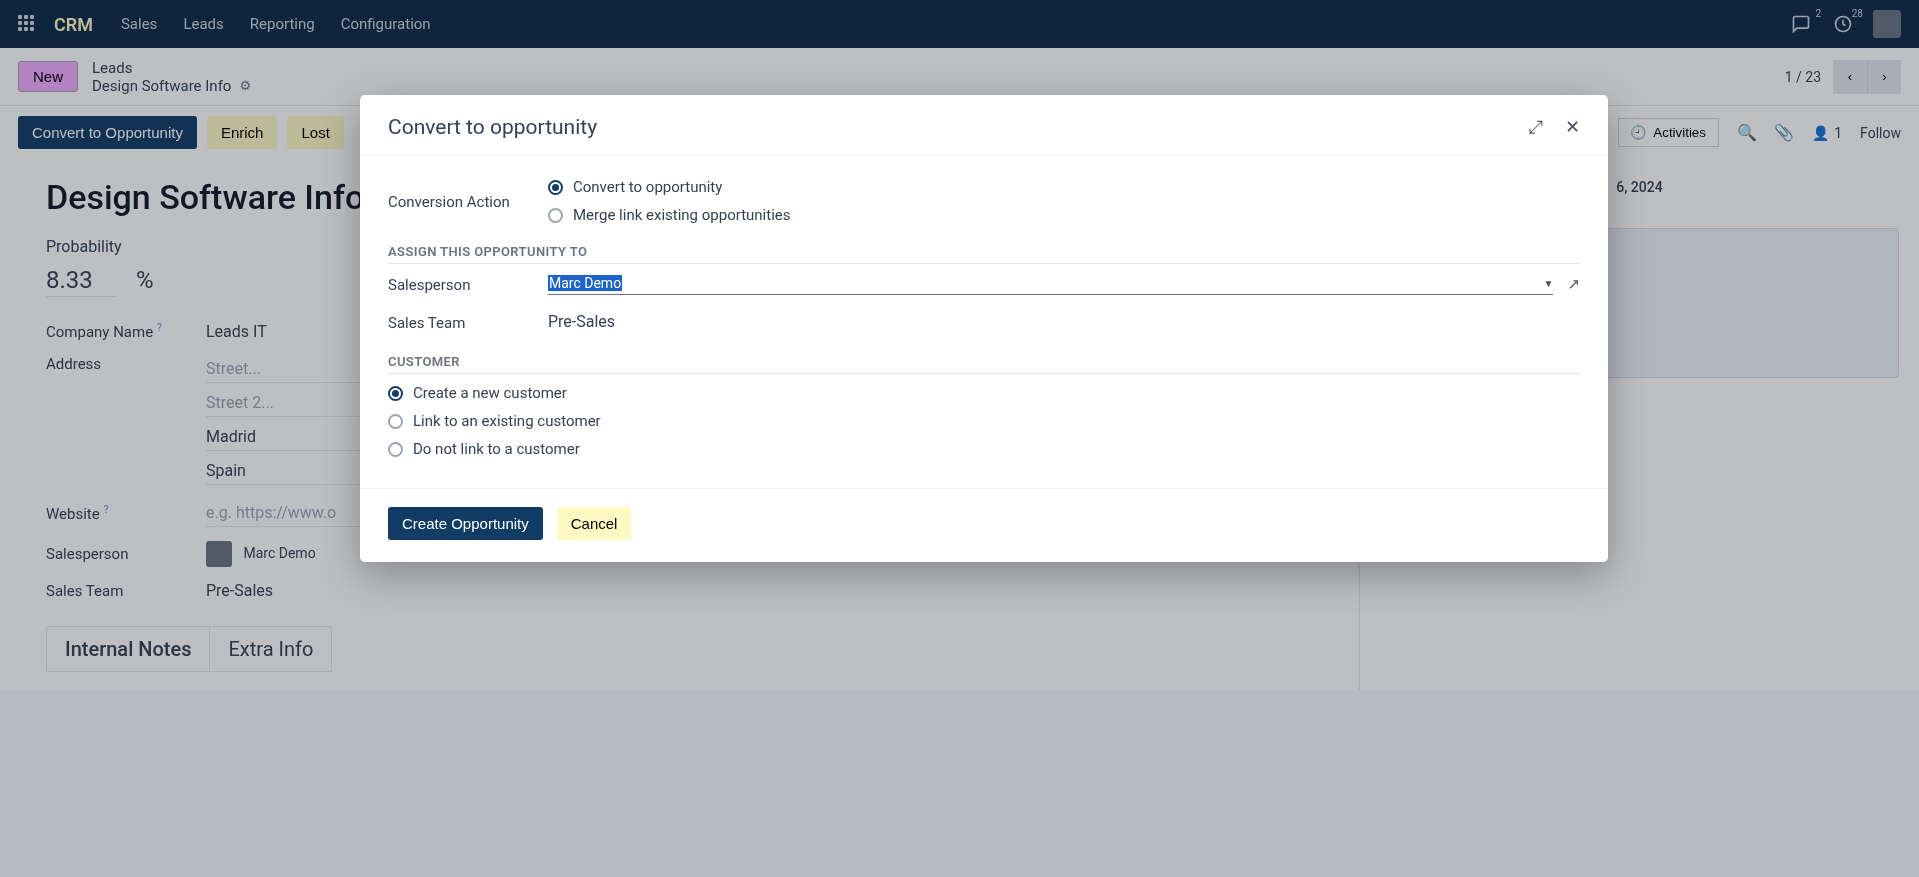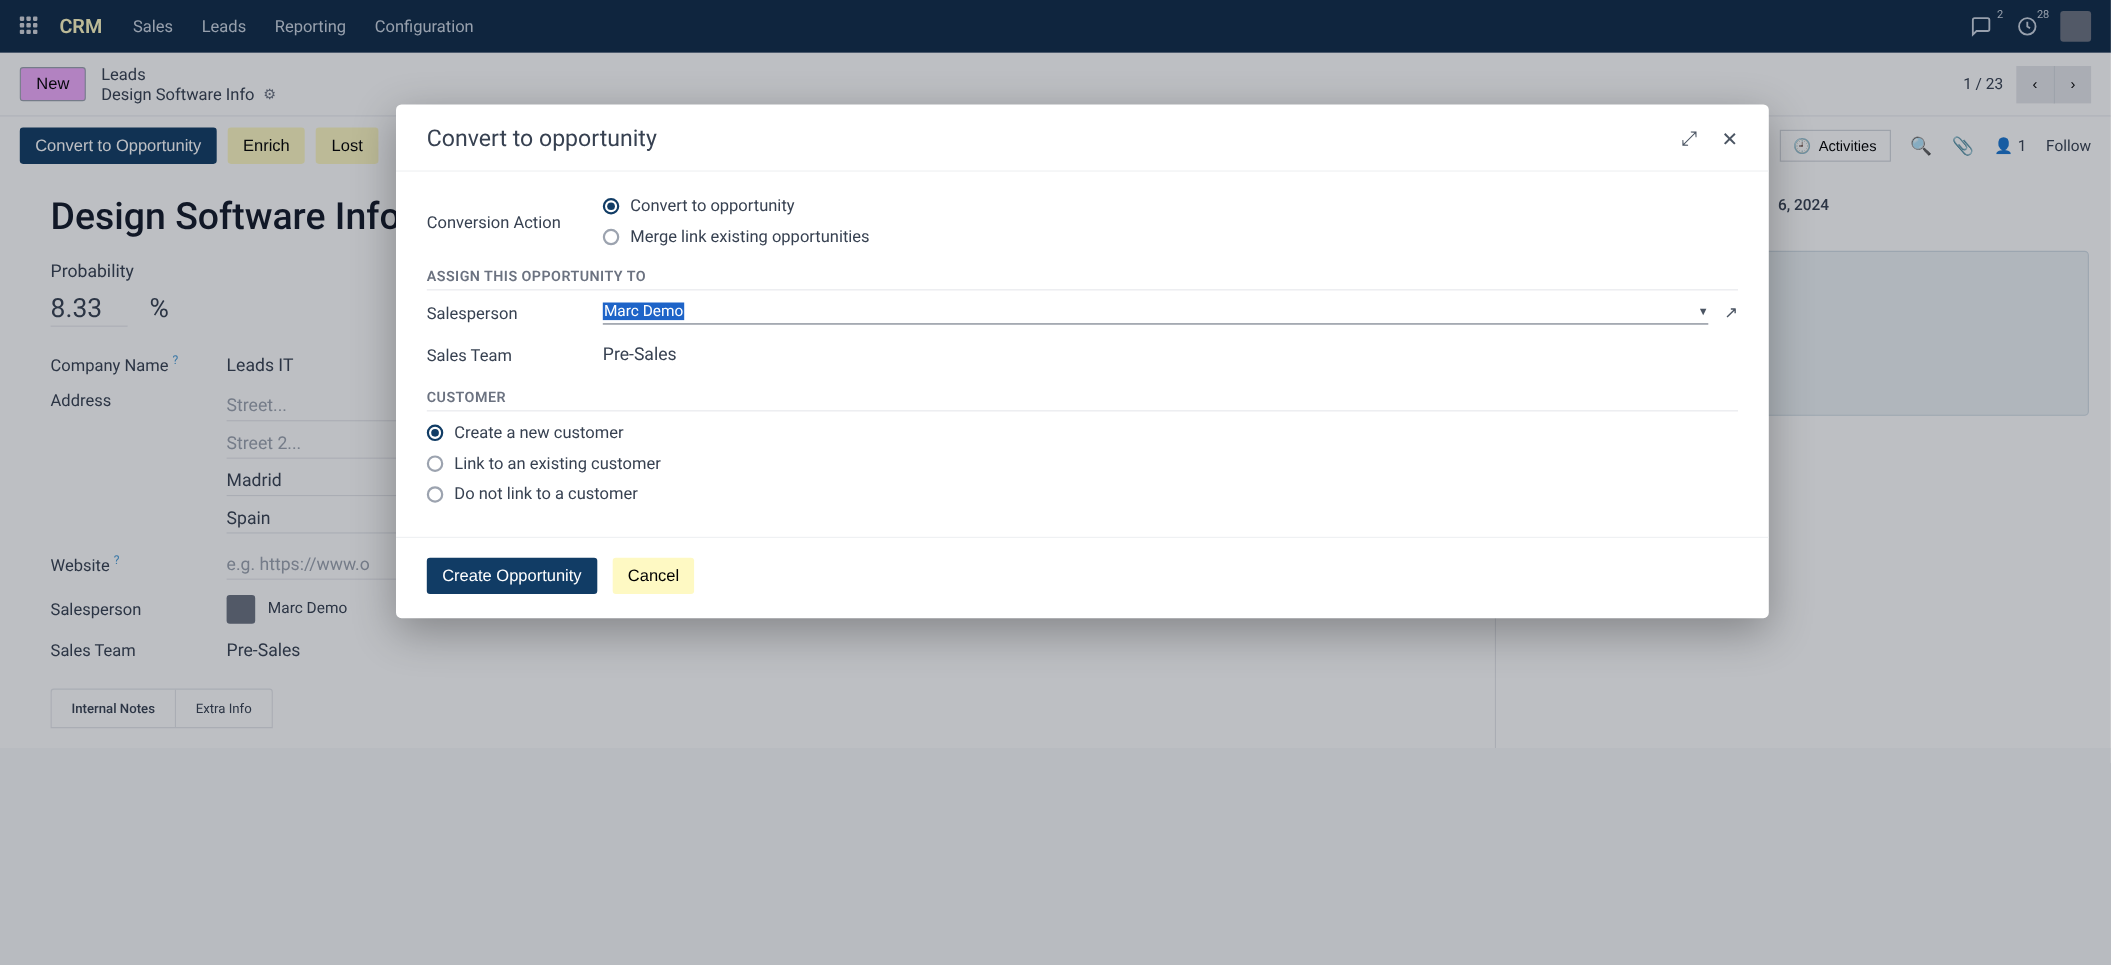--- a/index.html
+++ b/index.html
@@ -41,21 +41,21 @@
 .row { display:flex; align-items:center; margin-bottom:14px; }
 .lbl { width:160px; font-size:15px; color:#374151; }
 .lbl sup { color:#4b9dd8; font-size:11px; }
 .val { font-size:16px; color:#374151; }
 .input-ph { color:#9ca3af; font-size:16px; border-bottom:1px solid #e5e7eb; width:340px; padding:4px 0; }
 .input-val { font-size:16px; border-bottom:1px solid #e5e7eb; width:340px; padding:4px 0; }
 .prob-block { margin-bottom:24px; }
 .prob-val { font-size:24px; display:flex; align-items:baseline; gap:20px; }
 .sp-avatar { width:26px; height:26px; border-radius:3px; background:#6b7280; display:inline-block; margin-right:8px; vertical-align:middle; }
 .tabs { display:flex; border-bottom:1px solid #e5e7eb; border-top:1px solid #e5e7eb; width:fit-content; border-left:1px solid #e5e7eb; border-right:1px solid #e5e7eb; border-radius:3px 3px 0 0; margin-top:26px; }
-.tab { padding:10px 18px; font-size:12px; border-right:1px solid #e5e7eb; }
+.tab { padding:10px 18px; font-size:20px; border-right:1px solid #e5e7eb; }
 .tab.active { font-weight:500; }
 .desc-ph { color:#9ca3af; padding:18px 2px; font-size:16px; }
 
 .side-panel { width:560px; border-left:1px solid #e5e7eb; padding:20px; }
 .side-date { text-align:center; color:#374151; font-weight:500; margin-bottom:8px; }
 .note-card { background:#eef3f6; border:1px solid #d1dde5; border-radius:4px; padding:18px; margin-top:10px; height:150px; }
 
 .backdrop { position:absolute; inset:0; background:rgba(17,24,39,0.28); }
 
 .modal { position:absolute; left:360px; top:95px; width:1248px; background:#fff; border-radius:5px; box-shadow:0 12px 40px rgba(0,0,0,0.3); }

